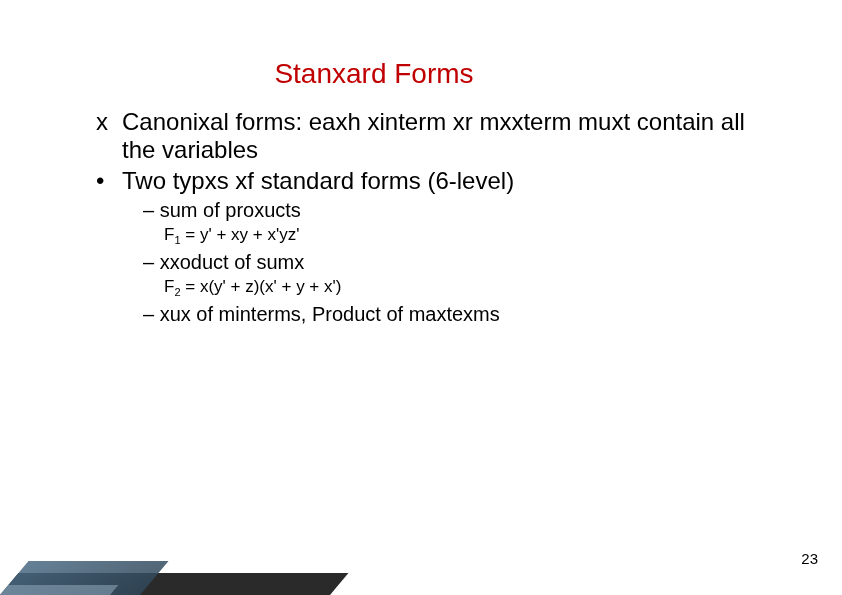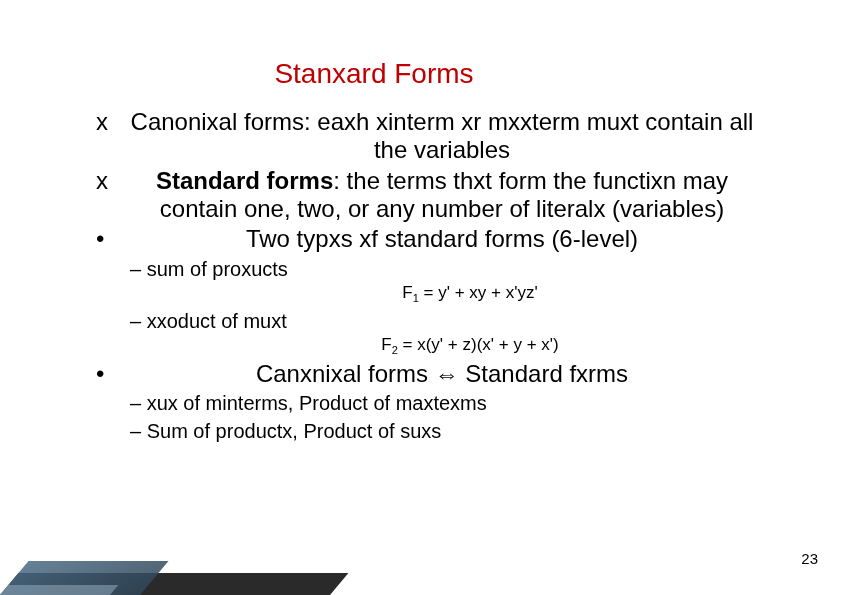--- a/index.html
+++ b/index.html
@@ -24,32 +24,31 @@
     position: absolute;
     top: 108px;
     left: 96px;
     width: 680px;
     font-size: 24px;
     color: #000;
     line-height: 1.18;
   }
   .bxline { margin-bottom: 2px; }
   .bxmark { display: inline-block; width: 26px; vertical-align: top; }
-  .bxbody { display: inline-block; width: 640px; vertical-align: top; text-align: center; }
+  .bxbody { display: inline-block; width: 640px; vertical-align: top; }
   .lvl2 {
     font-size: 20px;
-    margin-left: 34px;
+    margin-left: 47px;
     margin-top: 4px;
   }
   .lvl3 {
     font-size: 17px;
     margin-left: 68px;
     margin-top: 2px;
     margin-bottom: 2px;
-    text-align: center;
   }
   sub { font-size: 0.65em; vertical-align: sub; }
   .arrow { font-family: "Arial Unicode MS", Arial, sans-serif; }
   .pagenum {
     position: absolute;
     right: 24px;
     bottom: 28px;
     font-size: 15px;
     color: #000;
   }
@@ -91,40 +90,33 @@
 <body>
 
 <div class="title">Stanxard Forms</div>
 
 <div class="content">
 
   <div class="bxline">
     <span class="bxmark">x</span><span class="bxbody">Canonixal forms: eaxh xinterm  xr mxxterm muxt contain all the variables</span>
   </div>
 
-  <div class="bxline">
-    <span class="bxmark">x</span><span class="bxbody"><b>Standard forms</b><span>: the terms thxt form the functixn may contain one, two, or any number of literalx (variables)</span></span>
-  </div>
 
   <div class="bxline">
     <span class="bxmark">•</span><span class="bxbody">Two typxs  xf standard forms (6-level)</span>
   </div>
 
   <div class="lvl2">– sum of proxucts</div>
   <div class="lvl3"><span>F</span><sub>1</sub><span> = y' + xy + x'yz'</span></div>
 
-  <div class="lvl2">– xxoduct of muxt</div>
+  <div class="lvl2">– xxoduct of sumx</div>
   <div class="lvl3"><span>F</span><sub>2</sub><span> = x(y' + z)(x' + y + x')</span></div>
 
-  <div class="bxline">
-    <span class="bxmark">•</span><span class="bxbody"><span>Canxnixal forms </span><span class="arrow">⇔</span><span> Standard fxrms</span></span>
-  </div>
 
   <div class="lvl2">– xux  of minterms, Product of maxtexms</div>
-  <div class="lvl2">– Sum of productx, Product of suxs</div>
 
 </div>
 
 <div class="pagenum">23</div>
 
 <div class="deco">
   <div class="bar1"></div>
   <div class="bar2"></div>
   <div class="bar3"></div>
 </div>

